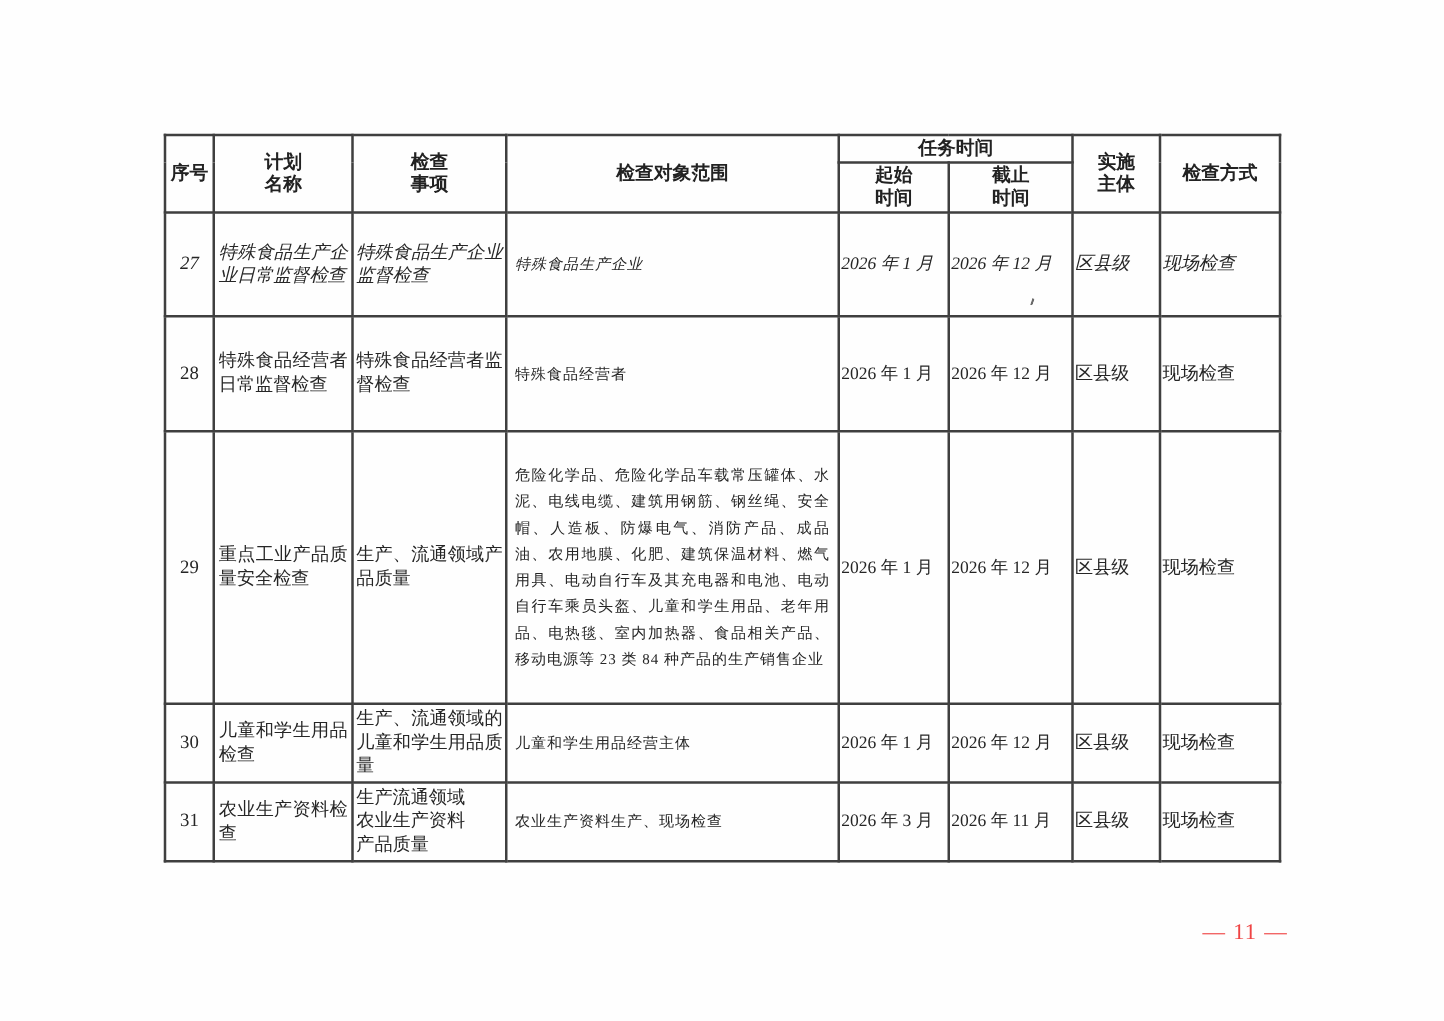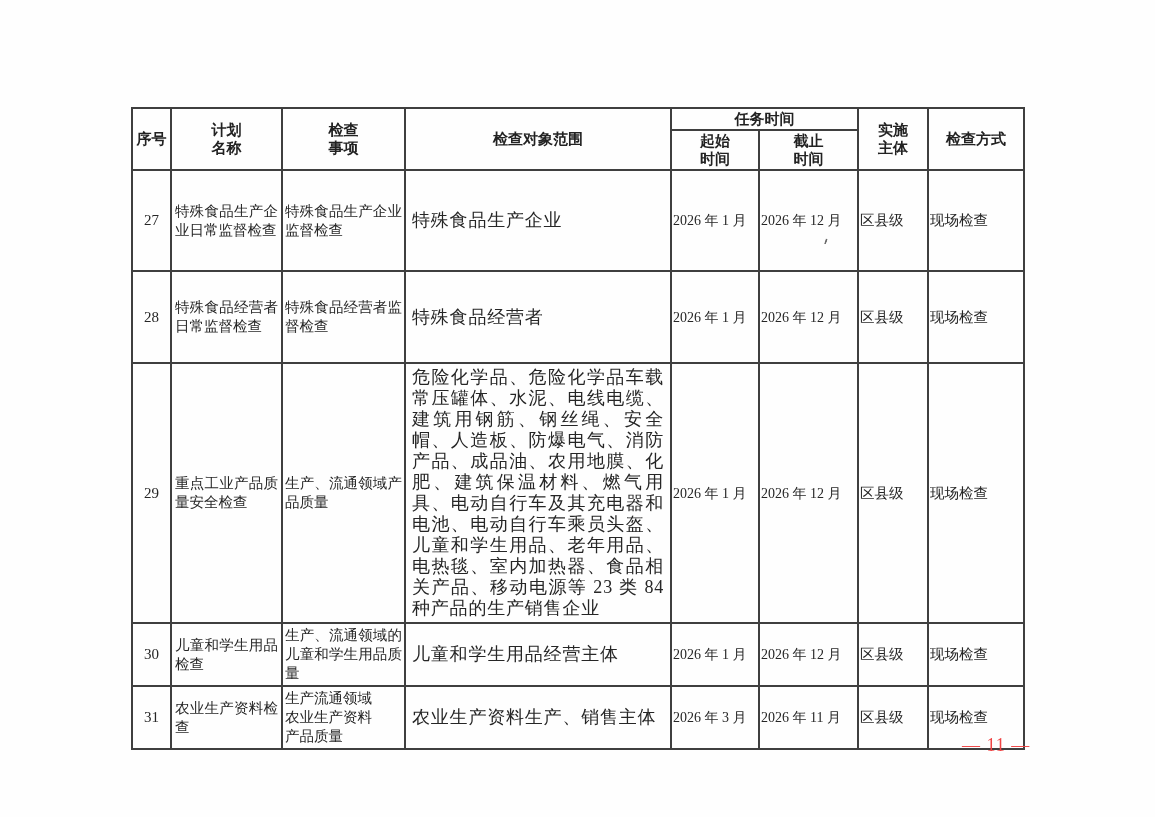--- a/index.html
+++ b/index.html
@@ -37,21 +37,21 @@
     font-weight: bold;
     font-size: 15px;
     line-height: 18px;
     text-align: center;
     padding: 1px 2px;
     color: #222;
   }
   tr.hrow1 { height: 22px; }
   tr.hrow2 { height: 34px; }
   
-  tbody tr:nth-child(1) { height: 101px; }
+  tbody tr:nth-child(1) { height: 83px; font-style: italic; }
   tbody tr:nth-child(2) { height: 92px; }
   tbody tr:nth-child(3) { height: 218px; }
   tbody tr:nth-child(4) { height: 56px; }
   tbody tr:nth-child(5) { height: 60px; }
 
   td { font-size: 14.5px; line-height: 19px; }
   .pre { white-space: pre-line; }
   .c-seq {
     text-align: center;
     font-family: "Liberation Serif", serif;
@@ -64,21 +64,21 @@
   }
   .c-item {
     text-align: justify;
     text-justify: inter-character;
     padding: 2px 2px;
   }
   .c-scope {
     text-align: justify;
     text-justify: inter-character;
     padding: 3px 6px;
-    font-size: 18px;
+    font-size: 12px;
     line-height: 21px;
     letter-spacing: 0.8px;
   }
   .c-date {
     text-align: left;
     font-size: 14px;
     white-space: nowrap;
   }
   .c-subject { font-size: 14.5px; }
   .c-method { text-align: left; font-size: 14.5px; }
@@ -180,21 +180,21 @@
       <td class="c-date">2026 年 12 月</td>
       <td class="c-subject">区县级</td>
       <td class="c-method">现场检查</td>
     </tr>
         <tr>
       <td class="c-seq">31</td>
       <td class="c-name">农业生产资料检查</td>
       <td class="c-item pre">生产流通领域
 农业生产资料
 产品质量</td>
-      <td class="c-scope">农业生产资料生产、销售主体</td>
+      <td class="c-scope">农业生产资料生产、现场检查</td>
       <td class="c-date">2026 年 3 月</td>
       <td class="c-date">2026 年 11 月</td>
       <td class="c-subject">区县级</td>
       <td class="c-method">现场检查</td>
     </tr>
       </tbody>
   </table>
 
   <div class="scan-artifact"></div>
 

